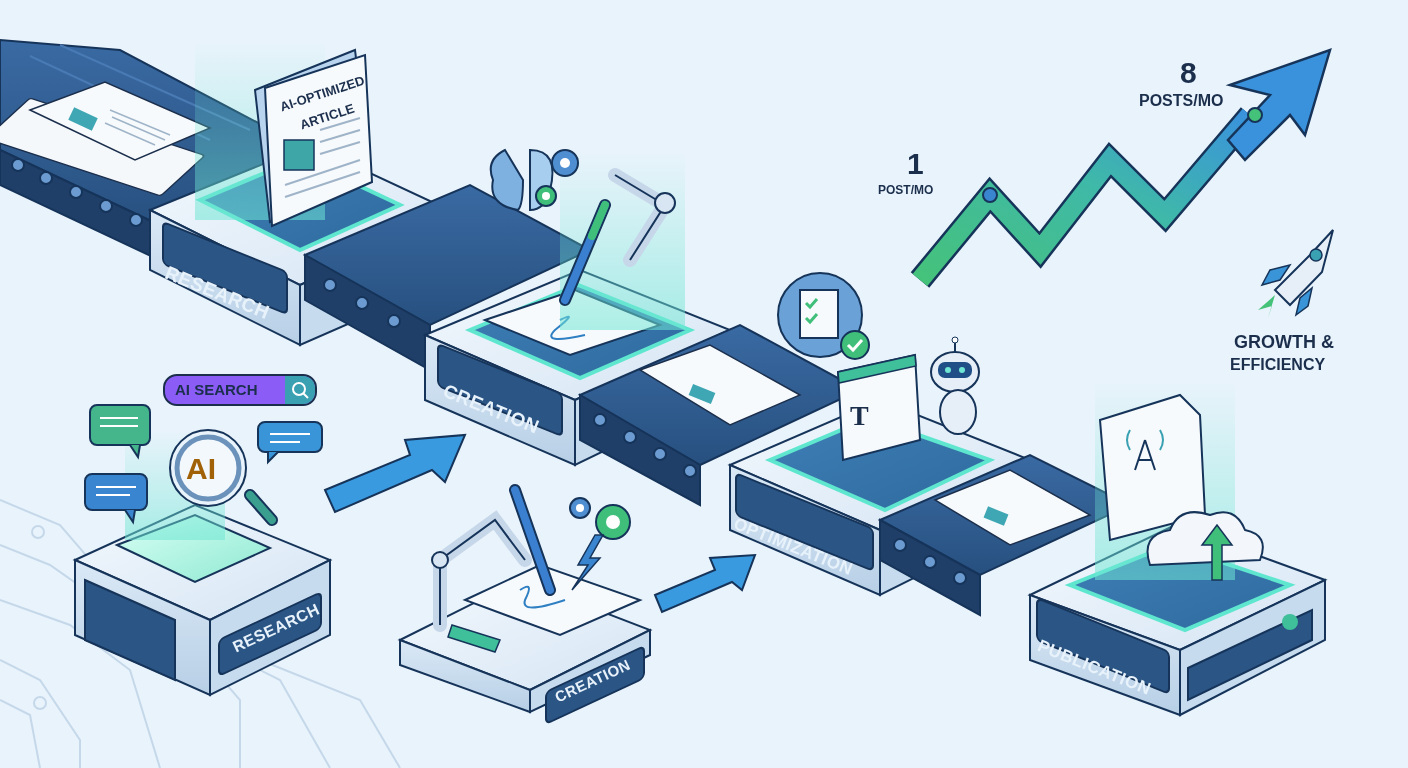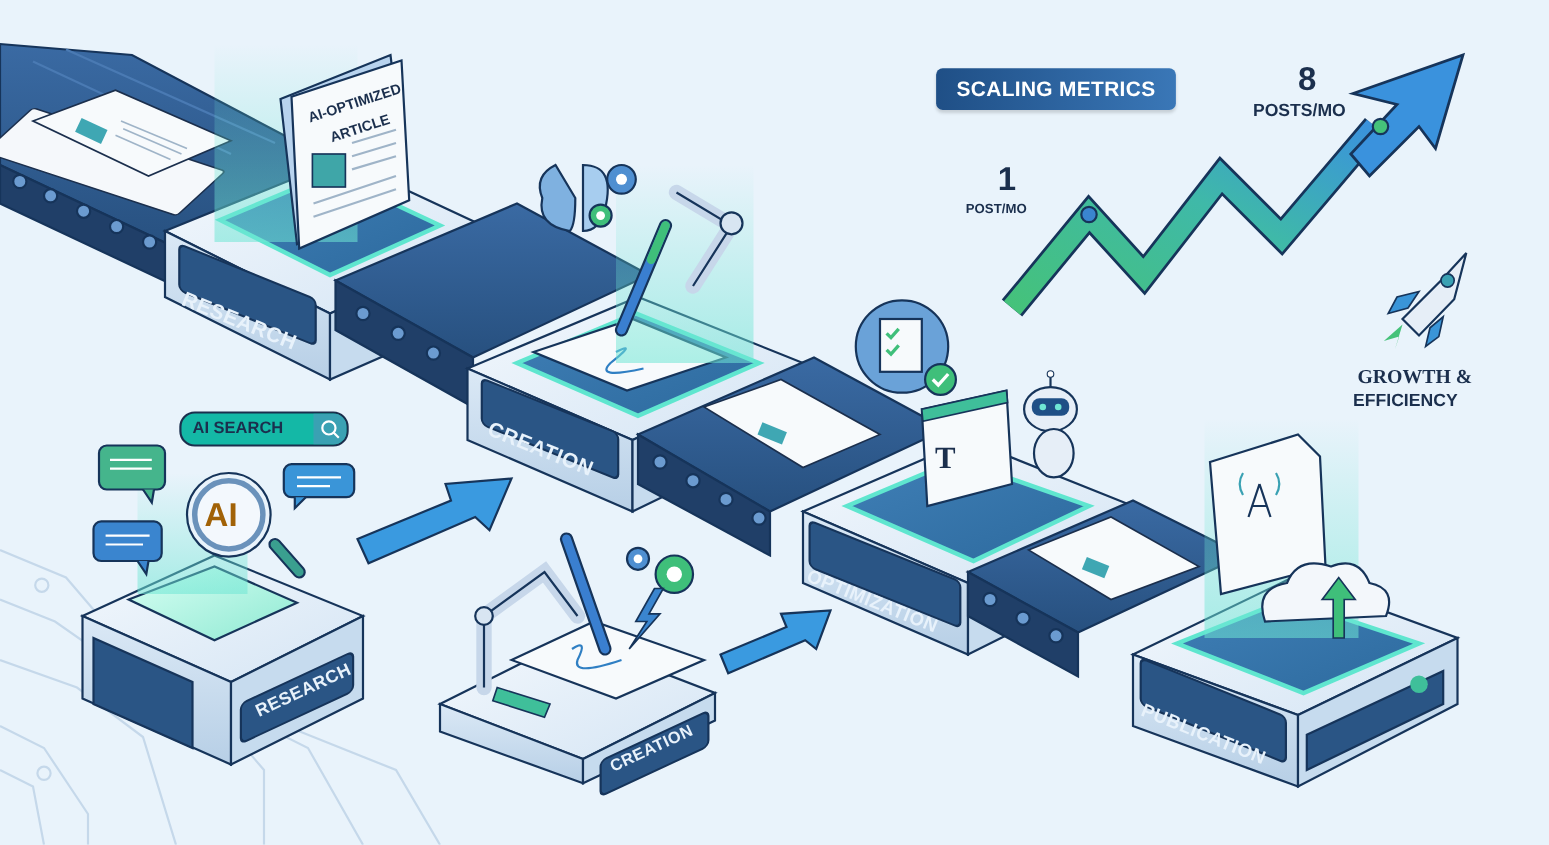--- a/index.html
+++ b/index.html
@@ -3,21 +3,21 @@
 <meta charset="utf-8">
 <style>
   html,body{margin:0;padding:0;}
   body{width:1408px;height:768px;overflow:hidden;background:#e9f3fb;font-family:"Liberation Sans",sans-serif;position:relative;}
   #stage{position:absolute;left:0;top:0;width:1408px;height:768px;}
   .lbl{position:absolute;font-family:"Liberation Sans",sans-serif;font-weight:700;color:#e8f2fb;letter-spacing:0.5px;white-space:nowrap;}
   .plate{position:absolute;background:#2a5585;border:2px solid #16345a;border-radius:6px;}
   .txt{position:absolute;font-family:"Liberation Sans",sans-serif;font-weight:700;color:#1b2f4d;white-space:nowrap;}
   .badge{position:absolute;left:851px;top:62px;width:218px;height:38px;border-radius:6px;background:linear-gradient(90deg,#1f4f86,#3a77b7);box-shadow:0 2px 3px rgba(0,0,0,0.15);}
   .badge span{position:absolute;left:0;right:0;top:9px;text-align:center;color:#fff;font-weight:700;font-size:19px;letter-spacing:0.3px;}
-  .search{position:absolute;left:163px;top:374px;width:150px;height:28px;border:2px solid #1b2f4d;border-radius:14px;background:#14b8a6;overflow:hidden;}
+  .search{position:absolute;left:163px;top:374px;width:150px;height:28px;border:2px solid #1b2f4d;border-radius:14px;background:#8b5cf6;overflow:hidden;}
   .search span{position:absolute;left:10px;top:5px;font-size:15px;font-weight:700;color:#1b2f4d;}
   .search .sbtn{position:absolute;right:0;top:0;width:30px;height:28px;background:#3aa1b3;}
 </style>
 </head>
 <body>
 
 <div id="stage">
 <svg width="1408" height="768" viewBox="0 0 1408 768" xmlns="http://www.w3.org/2000/svg" style="position:absolute;left:0;top:0;">
   <defs>
     <linearGradient id="beltTop" x1="0" y1="0" x2="0" y2="1">
@@ -345,22 +345,19 @@
   <span>AI SEARCH</span>
   <div class="sbtn">
     <svg width="30" height="28">
           <circle cx="14" cy="13" r="6" fill="none" stroke="#fff" stroke-width="2"></circle>
           <line x1="18" y1="17" x2="23" y2="22" stroke="#fff" stroke-width="2"></line>
         </svg>
   </div>
 </div>
 <div class="txt" style="left:186px;top:452px;font-size:30px;color:#a16207;">AI</div>
 
-<div class="badge">
-      <span>SCALING METRICS</span>
-    </div>
 <div class="txt" style="left:907px;top:147px;font-size:30px;">1</div>
 <div class="txt" style="left:878px;top:183px;font-size:12px;">POST/MO</div>
 <div class="txt" style="left:1180px;top:56px;font-size:30px;">8</div>
 <div class="txt" style="left:1139px;top:92px;font-size:16px;">POSTS/MO</div>
-<div class="txt" style="left:1234px;top:332px;font-size:18px;font-family:Liberation Serif, serif;">GROWTH &amp;</div>
+<div class="txt" style="left:1234px;top:332px;font-size:18px;">GROWTH &amp;</div>
 <div class="txt" style="left:1230px;top:356px;font-size:16px;">EFFICIENCY</div>
 </div>
 
 </body></html>

